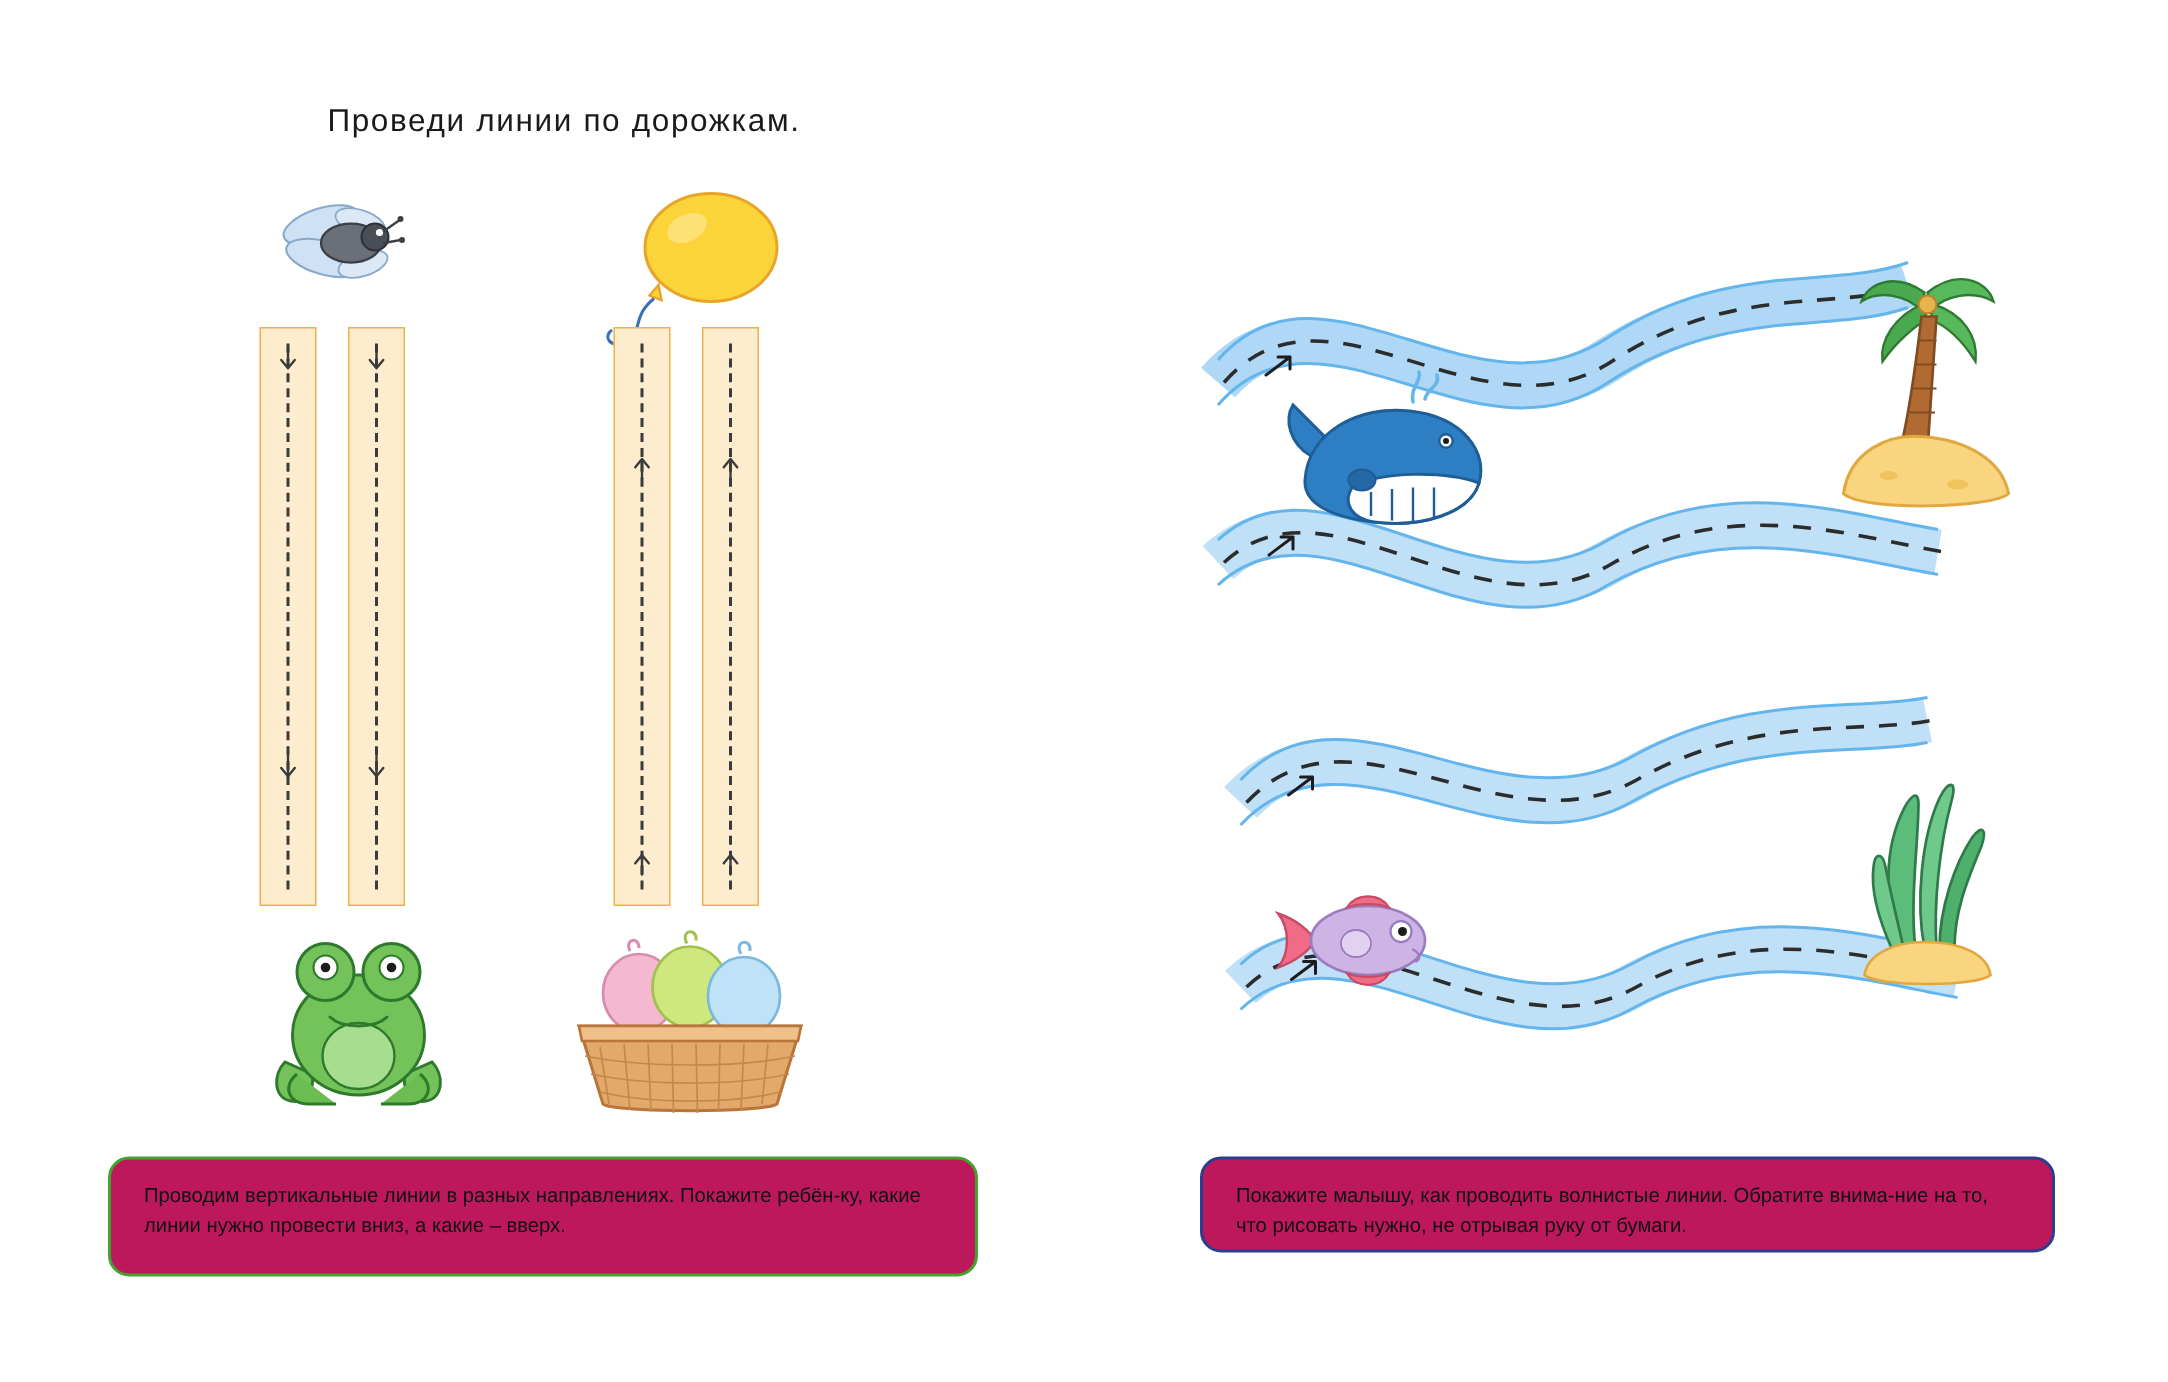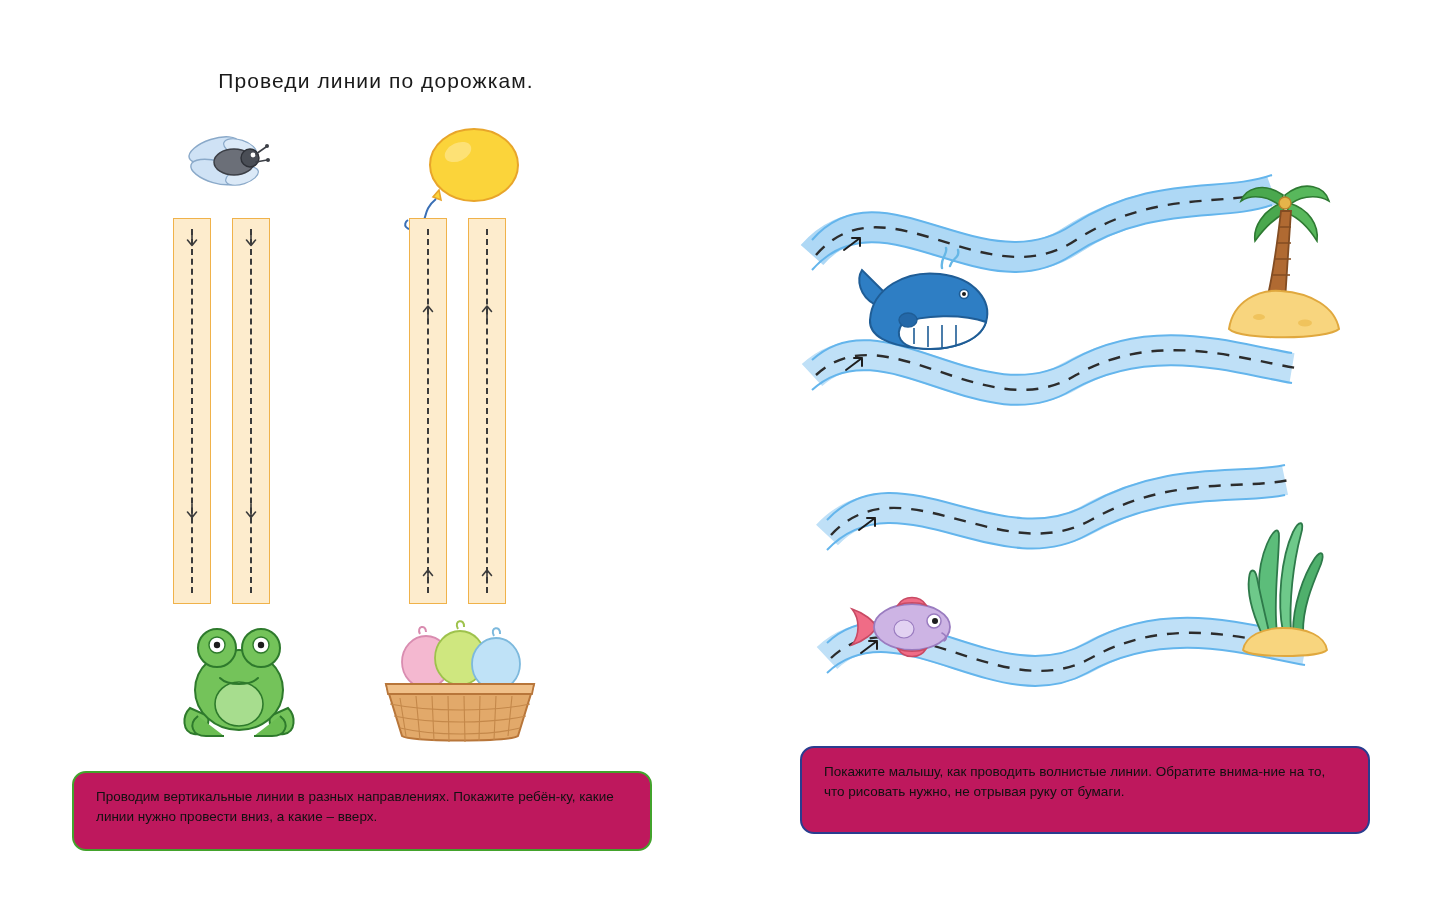--- a/index.html
+++ b/index.html
@@ -77,23 +77,23 @@
   }
   .note-left {
     left: 72px;
     top: 771px;
     width: 580px;
     height: 80px;
     border: 2.5px solid #43a32c;
   }
   .note-right {
     left: 800px;
-    top: 746px;
+    top: 771px;
     width: 570px;
-    height: 88px;
+    height: 64px;
     border: 2.5px solid #2a3d8f;
   }
 
   
   .wave-svg, .figure-svg {
     position: absolute;
     overflow: visible;
   }
 </style>
 </head>

